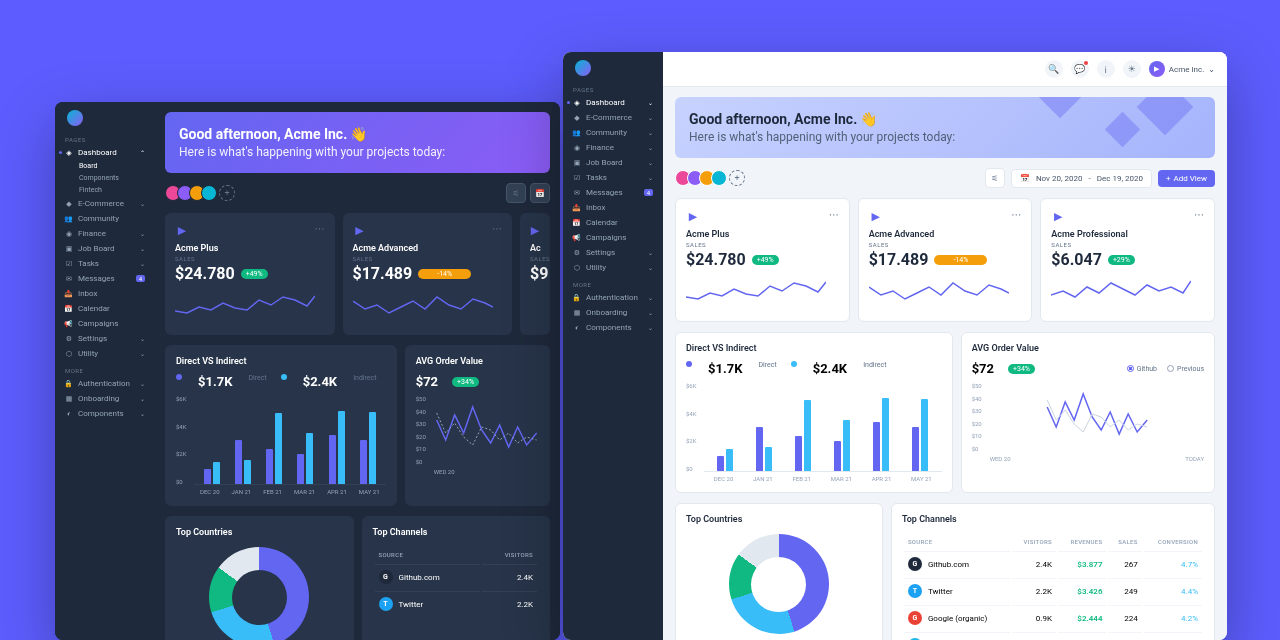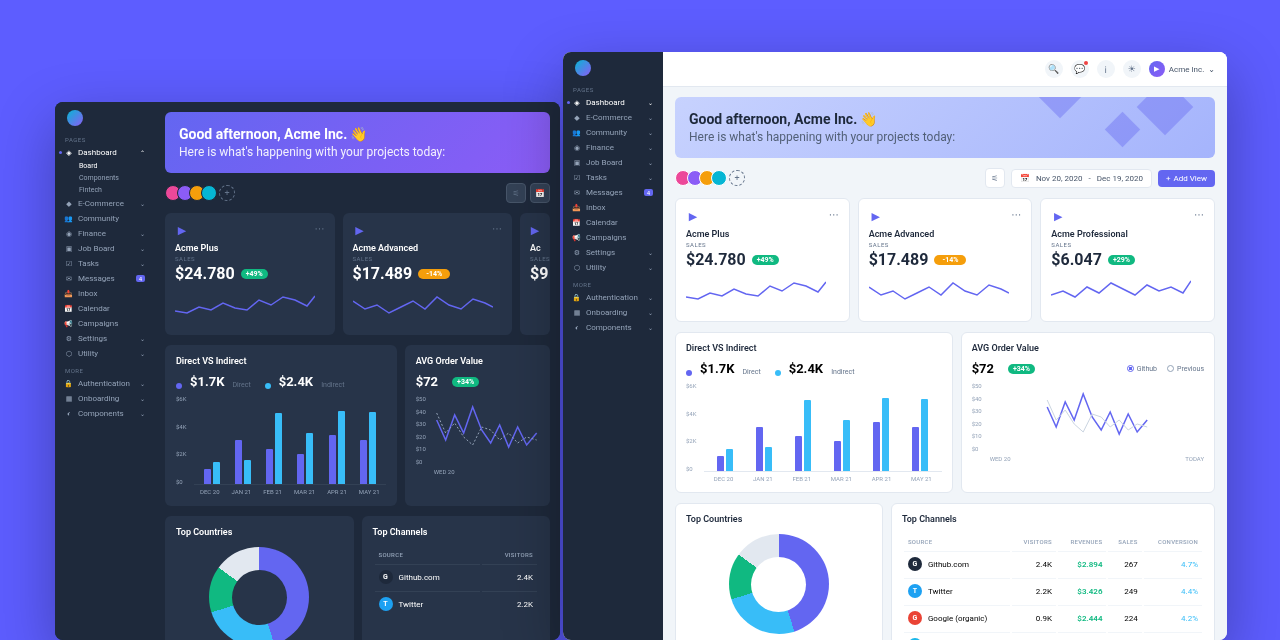--- a/index.html
+++ b/index.html
@@ -34,42 +34,42 @@
 .cards-row{display:flex;gap:8px;margin-bottom:10px}
 .card{background:#273449;border-radius:6px;padding:10px;flex:1;color:#fff}
 .light-window .card{background:#fff;color:#1e293b;border:1px solid #e2e8f0}
 .card-header{display:flex;justify-content:space-between;align-items:start;margin-bottom:6px}
 .card-logo{width:14px;height:14px;display:flex;align-items:center;justify-content:center;color:#6366f1;font-size:11px}
 .card-menu{color:#64748b;font-size:10px}
 .card-title{font-size:9px;font-weight:600;margin-bottom:2px}
 .card-label{font-size:6px;color:#64748b;letter-spacing:.5px;margin-bottom:2px}
 .card-value-row{display:flex;align-items:center;gap:6px}
 .card-value{font-size:16px;font-weight:700}
-.badge-green{background:#10b981;color:#fff;padding:1px 5px;border-radius:8px;font-size:7px;font-weight:700}
-.badge-amber{background:#f59e0b;color:#fff;padding:1px 8px;border-radius:8px;font-size:7px;font-weight:700}
+.badge-green{background:#10b981;color:#fff;padding:1px 5px;border-radius:8px;font-size:7px;font-weight:400}
+.badge-amber{background:#f59e0b;color:#fff;padding:1px 19px;border-radius:8px;font-size:7px;font-weight:400}
 .sparkline{margin-top:8px;height:30px}
 .light-content{flex:1;background:#f1f5f9;overflow:hidden}
 .topbar{display:flex;justify-content:flex-end;align-items:center;padding:8px 12px;gap:8px;background:#fff;border-bottom:1px solid #e2e8f0}
 .topbar-icon{width:18px;height:18px;border-radius:50%;background:#f1f5f9;display:flex;align-items:center;justify-content:center;font-size:9px;color:#64748b;position:relative}
 .topbar-icon .dot{position:absolute;top:1px;right:1px;width:4px;height:4px;border-radius:50%;background:#ef4444}
 .topbar-user{display:flex;align-items:center;gap:4px;font-size:8px;color:#475569}
 .topbar-avatar{width:16px;height:16px;border-radius:50%;background:linear-gradient(135deg,#6366f1,#8b5cf6);display:flex;align-items:center;justify-content:center;color:#fff;font-size:7px}
 .main-area{padding:10px 12px}
 .light-banner{background:linear-gradient(135deg,#c7d2fe,#a5b4fc);border-radius:6px;padding:14px;color:#1e293b;margin-bottom:10px;position:relative;overflow:hidden}
 .light-banner .banner-sub{color:#475569}
 .toolbar-row{display:flex;justify-content:space-between;align-items:center;margin-bottom:10px}
 .date-range{display:flex;align-items:center;gap:6px;background:#fff;border:1px solid #e2e8f0;border-radius:4px;padding:4px 8px;font-size:8px;color:#475569}
 .add-view-btn{background:#6366f1;color:#fff;border:none;border-radius:4px;padding:4px 8px;font-size:8px;display:flex;align-items:center;gap:3px}
 .filter-icon{width:20px;height:20px;border:1px solid #e2e8f0;border-radius:4px;background:#fff;display:flex;align-items:center;justify-content:center;font-size:8px;color:#64748b}
 .chart-card{background:#fff;border:1px solid #e2e8f0;border-radius:6px;padding:10px}
 .dark-window .chart-card{background:#273449;border-color:transparent;color:#fff}
 .chart-title{font-size:9px;font-weight:600;margin-bottom:8px;color:#1e293b}
 .dark-window .chart-title{color:#fff}
 .chart-legend{display:flex;gap:14px;font-size:8px;margin-bottom:6px;align-items:center}
-.legend-item{display:flex;align-items:flex-end;gap:8px}
+.legend-item{display:flex;align-items:flex-start;gap:16px}
 .legend-dot{width:6px;height:6px;border-radius:50%}
 .legend-val{font-size:13px;font-weight:700}
 .legend-label{color:#64748b;font-size:7px}
 .bars-chart{height:90px;display:flex;align-items:flex-end;gap:4px;padding:0 4px;border-bottom:1px solid #e2e8f0;position:relative}
 .dark-window .bars-chart{border-color:#334155}
 .bar-group{display:flex;gap:2px;align-items:flex-end;flex:1;justify-content:center}
 .bar{width:7px;border-radius:1px 1px 0 0}
 .bar.indigo{background:#6366f1}
 .bar.cyan{background:#38bdf8}
 .x-labels{display:flex;justify-content:space-around;font-size:6px;color:#94a3b8;margin-top:3px}
@@ -633,21 +633,21 @@
             </tbody>
               <tbody id="channels-body">
                 <tr>
                   <td>
                     <div class="source-cell">
                       <span class="source-icon" style="background:#1e293b">G</span>
                       <span>Github.com</span>
                     </div>
                   </td>
                   <td class="right">2.4K</td>
-                  <td class="right green-text">$2.894</td>
+                  <td class="right green-text">$3.877</td>
                   <td class="right">267</td>
                   <td class="right" style="color:#38bdf8">4.7%</td>
                 </tr>
                 <tr>
                   <td>
                     <div class="source-cell">
                       <span class="source-icon" style="background:#1da1f2">T</span>
                       <span>Twitter</span>
                     </div>
                   </td>

